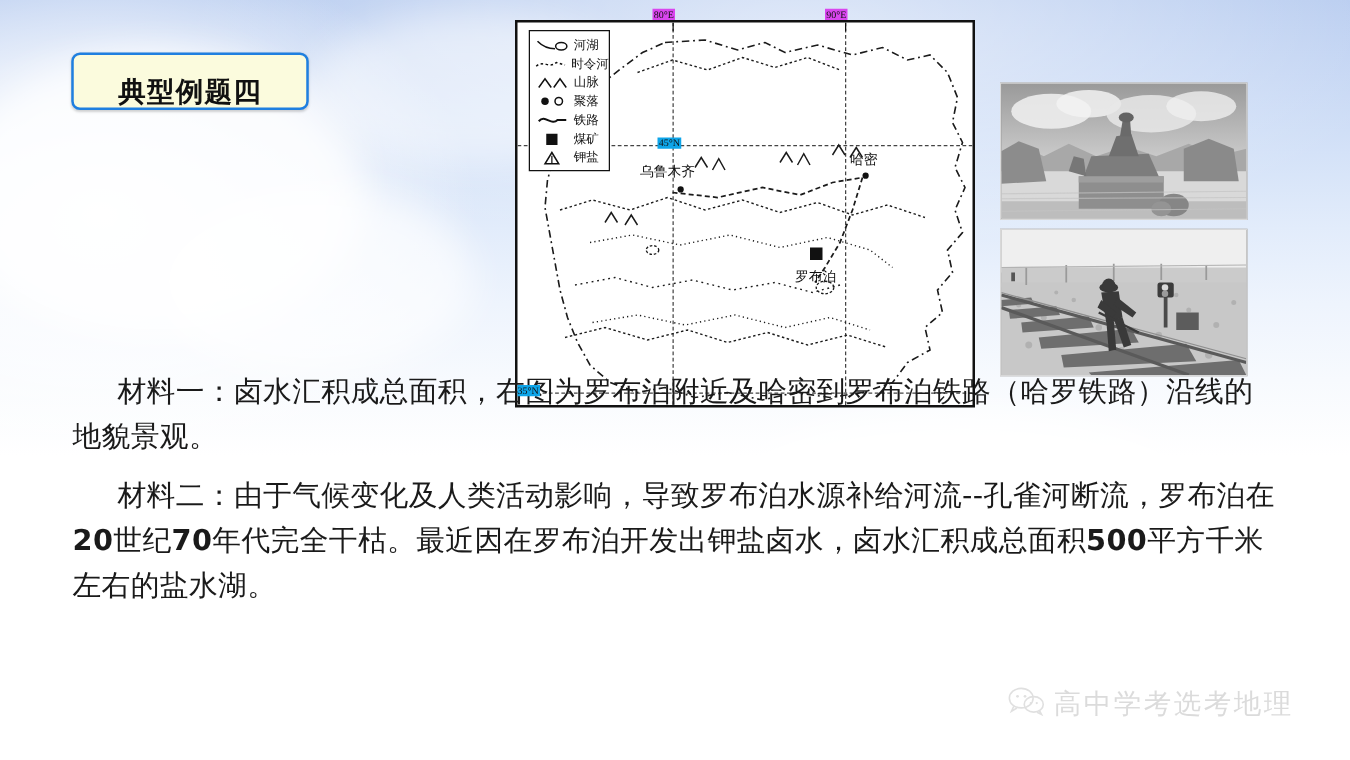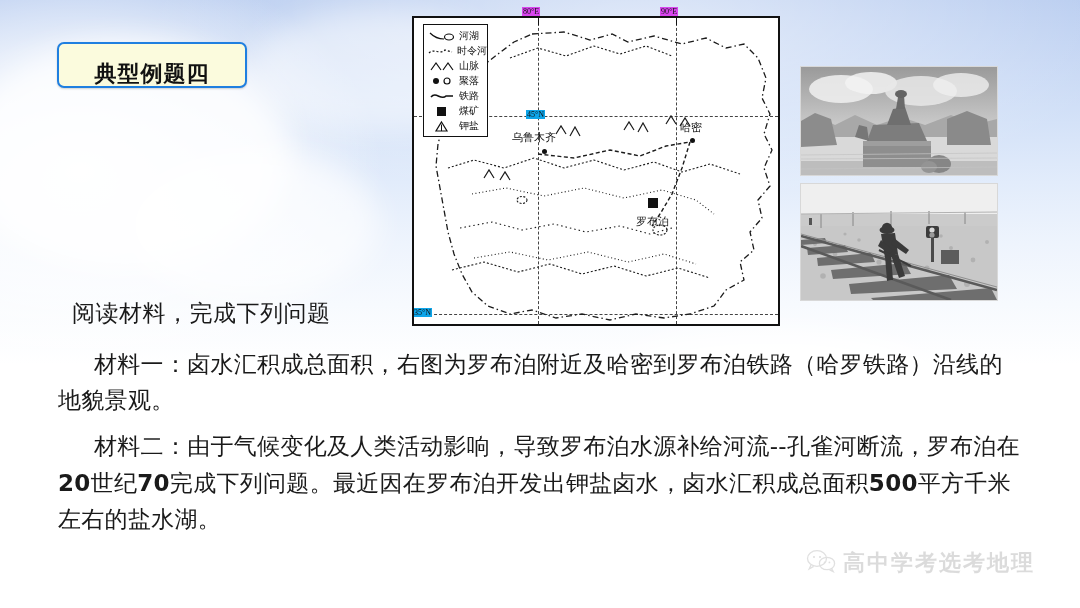--- a/index.html
+++ b/index.html
@@ -109,21 +109,21 @@
     position:absolute;left:58px;top:296px;width:964px;
     color:#1a1a1a;
     font-family:"DejaVu Sans","Liberation Sans",sans-serif;
   }
   .p-lead{font-size:23px;line-height:1.55;margin:0 0 14px 14px;letter-spacing:.5px;}
   .p-body{font-size:23px;line-height:1.58;margin:0 0 10px 0;text-indent:36px;letter-spacing:.3px;}
   .p-body b{font-weight:bold;}
 
   
   #watermark{
-    position:absolute;left:806px;top:548px;display:flex;align-items:center;gap:7px;opacity:.5;font-weight:bold;
+    position:absolute;left:806px;top:548px;display:flex;align-items:center;gap:7px;opacity:.5;
   }
   #watermark .wm-text{
     font-size:22px;color:#b9b9b9;letter-spacing:2px;
     font-family:"DejaVu Sans","Liberation Sans",sans-serif;
   }
 </style>
 </head>
 <body>
 
 <div id="slide">
@@ -379,23 +379,22 @@
           <circle cx="131" cy="51" r="2.6" fill="#9a9a9a"></circle>
           <rect x="140" y="66" width="18" height="14" fill="#5c5c5c"></rect>
         </g>
 
         <rect x="8" y="34" width="3" height="7" fill="#555"></rect>
       </svg>
     </div>
   </div>
 
   <div id="body-text">
-    <p class="p-lead">阅读材料，完成下列问题</p>
     <p class="p-body">材料一：卤水汇积成总面积，右图为罗布泊附近及哈密到罗布泊铁路（哈罗铁路）沿线的地貌景观。</p>
-    <p class="p-body"><span>材料二：由于气候变化及人类活动影响，导致罗布泊水源补给河流--孔雀河断流，罗布泊在</span><b>20</b><span>世纪</span><b>70</b><span>完成下列问题。最近因在罗布泊开发出钾盐卤水，卤水汇积成总面积</span><b>500</b><span>平方千米左右的盐水湖。</span></p>
+    <p class="p-body"><span>材料二：由于气候变化及人类活动影响，导致罗布泊水源补给河流--孔雀河断流，罗布泊在</span><b>20</b><span>世纪</span><b>70</b><span>年代完全干枯。最近因在罗布泊开发出钾盐卤水，卤水汇积成总面积</span><b>500</b><span>平方千米左右的盐水湖。</span></p>
   </div>
 
   <div id="watermark">
     <span>
       <svg width="30" height="24" viewBox="0 0 30 24">
         <g fill="none" stroke="#c2c2c2" stroke-width="1.3">
           <ellipse cx="11" cy="9.5" rx="9.5" ry="7.8"></ellipse>
           <path d="M5 16 L3.2 20 L7.6 17.4"></path>
           <ellipse cx="21" cy="14.5" rx="7.6" ry="6.2"></ellipse>
           <path d="M25.6 19.6 L27.2 22.6 L23.6 20.8"></path>

